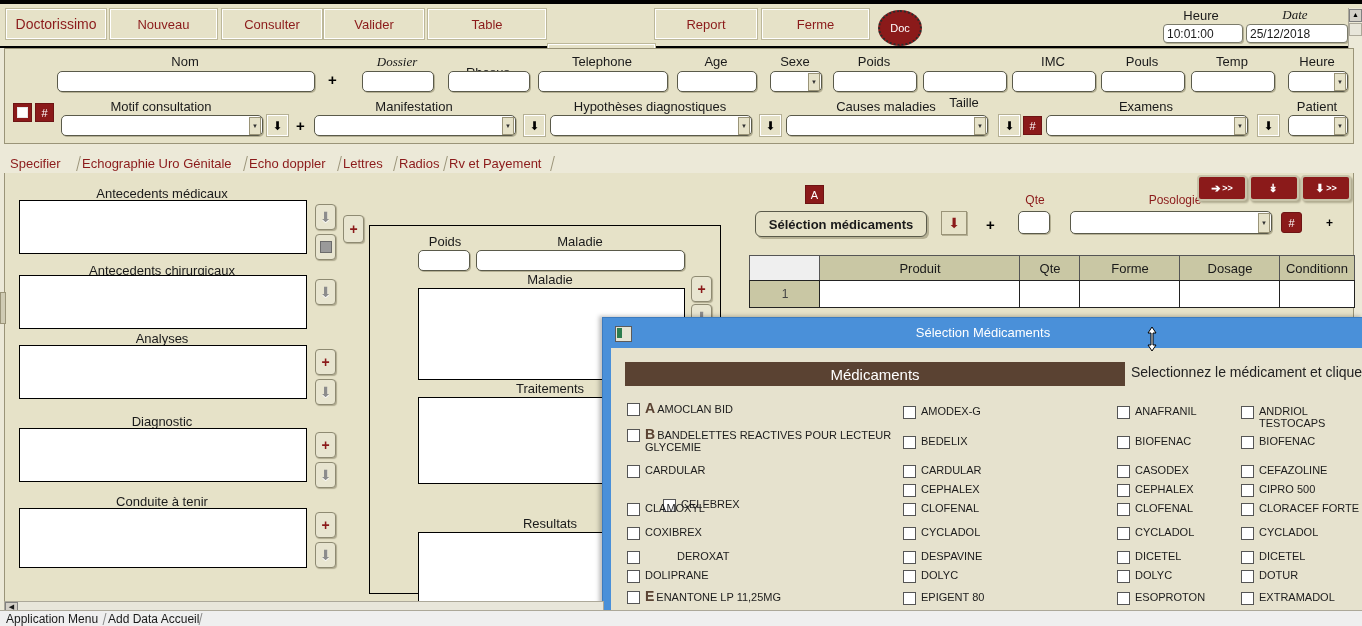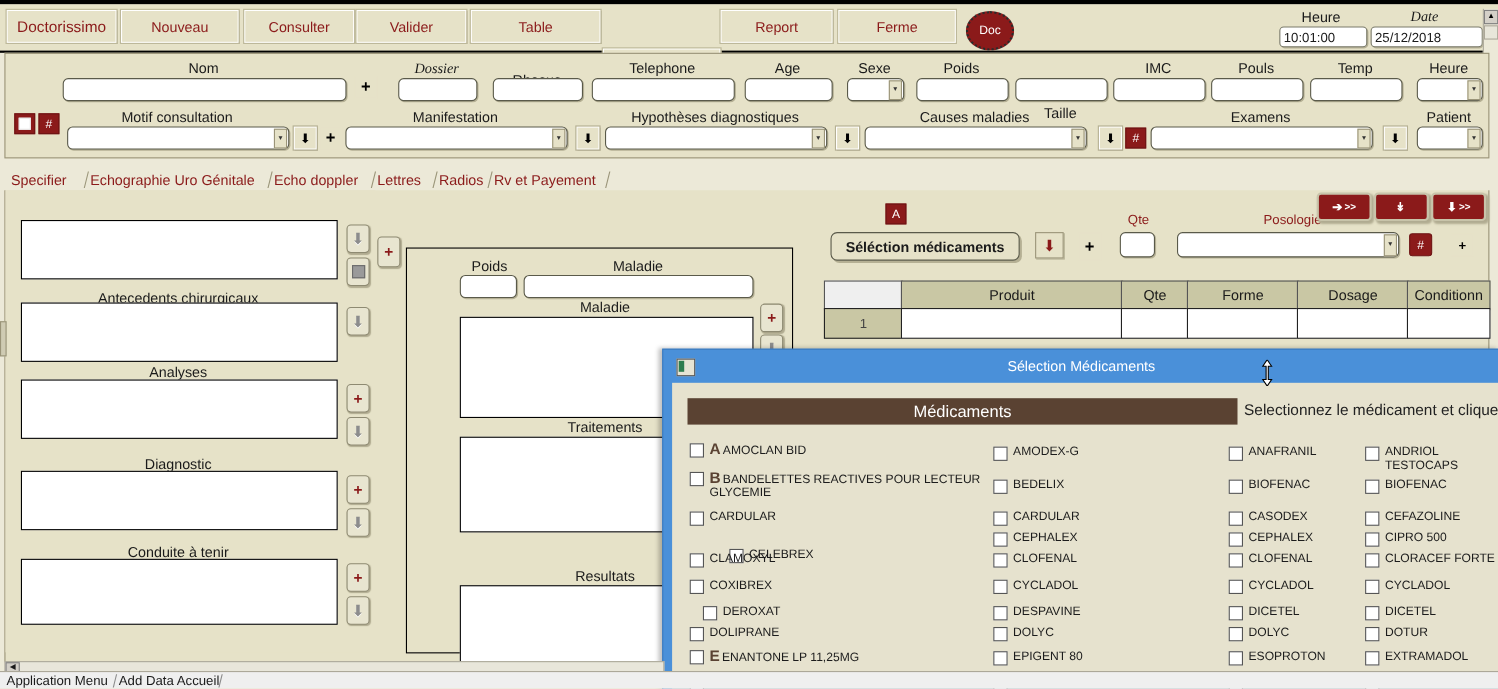--- a/index.html
+++ b/index.html
@@ -307,20 +307,21 @@
     <div class="tabsep" style="left: 441px;"></div>
     <div class="tab" style="left: 445px; width: 105px;">
       <span>Rv et Payement</span>
     </div>
     <div class="tabsep" style="left: 548px;"></div>
   </div>
 
 <div id="bodyarea" class="abs">
 
   <div id="leftbox">
+      <div class="seclabel" style="left: 12px; top: 13px;">Antecedents médicaux</div>
       <div class="secbox" style="left: 14px; top: 27px; width: 286px; height: 52px;"></div>
       <div class="sqbtn" style="left: 310px; top: 31px;">
         <span class="dn">⬇</span>
       </div>
       <div class="sqbtn" style="left: 310px; top: 61px;">
         <span class="sv"></span>
       </div>
       <div class="seclabel" style="left: 12px; top: 90px;">Antecedents chirurgicaux</div>
       <div class="secbox" style="left: 14px; top: 102px; width: 286px; height: 52px;"></div>
       <div class="sqbtn" style="left: 310px; top: 106px;">
@@ -479,21 +480,21 @@
             <div class="mlab"><span>CELEBREX</span></div>
           </div>
           <div class="medrow" style="position: absolute; top: 100px; left: 0px; width: 270px;">
             <div class="cbx"></div>
             <div class="mlab"><span>CLAMOXYL</span></div>
           </div>
           <div class="medrow" style="position: absolute; top: 124px; left: 0px; width: 270px;">
             <div class="cbx"></div>
             <div class="mlab"><span>COXIBREX</span></div>
           </div>
-          <div class="medrow" style="position: absolute; top: 148px; left: 12px; width: 270px;">
+          <div class="medrow" style="position: absolute; top: 148px; left: 0px; width: 270px; gap: 32px;">
             <div class="cbx"></div>
             <div class="mlab"><span>DEROXAT</span></div>
           </div>
           <div class="medrow" style="position: absolute; top: 167px; left: 0px; width: 270px;">
             <div class="cbx"></div>
             <div class="mlab"><span>DOLIPRANE</span></div>
           </div>
           <div class="medrow" style="position: absolute; top: 188px; left: 0px; width: 270px; text-align: center;">
             <div class="cbx"></div>
             <div class="mlab"><span class="initial">E</span><span>ENANTONE LP 11,25MG</span></div>

